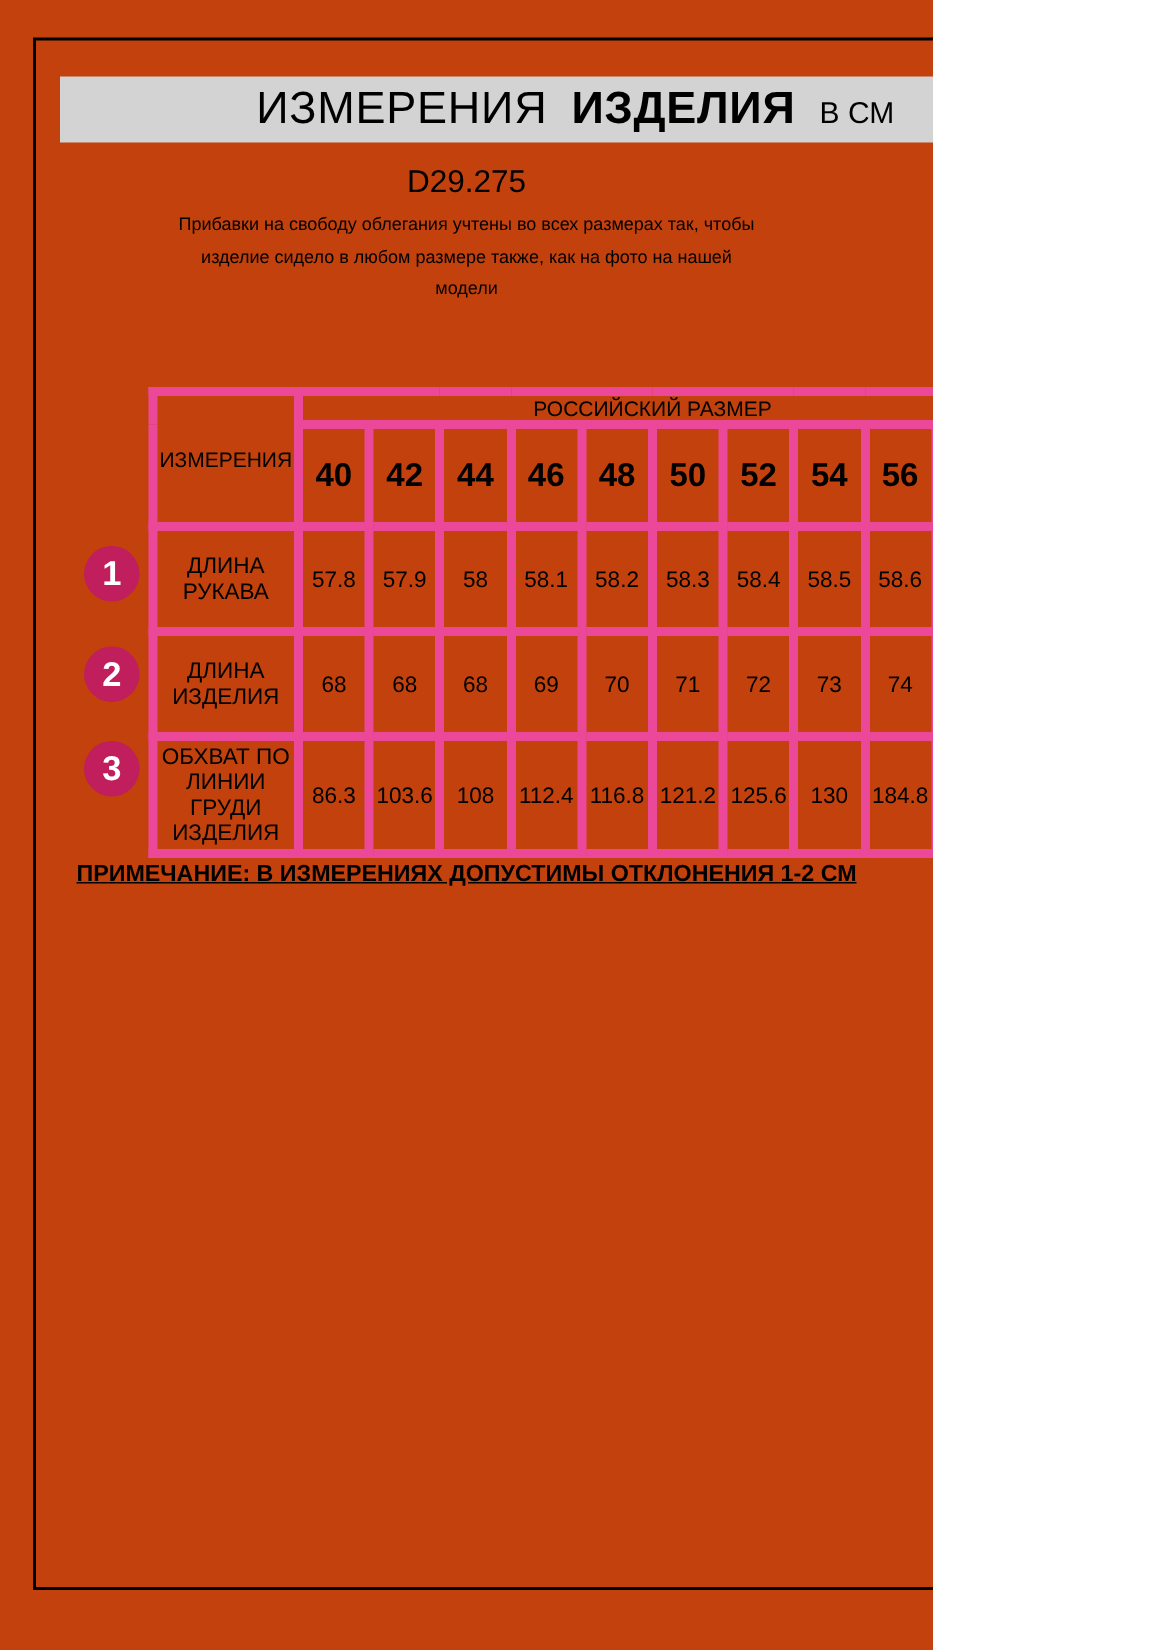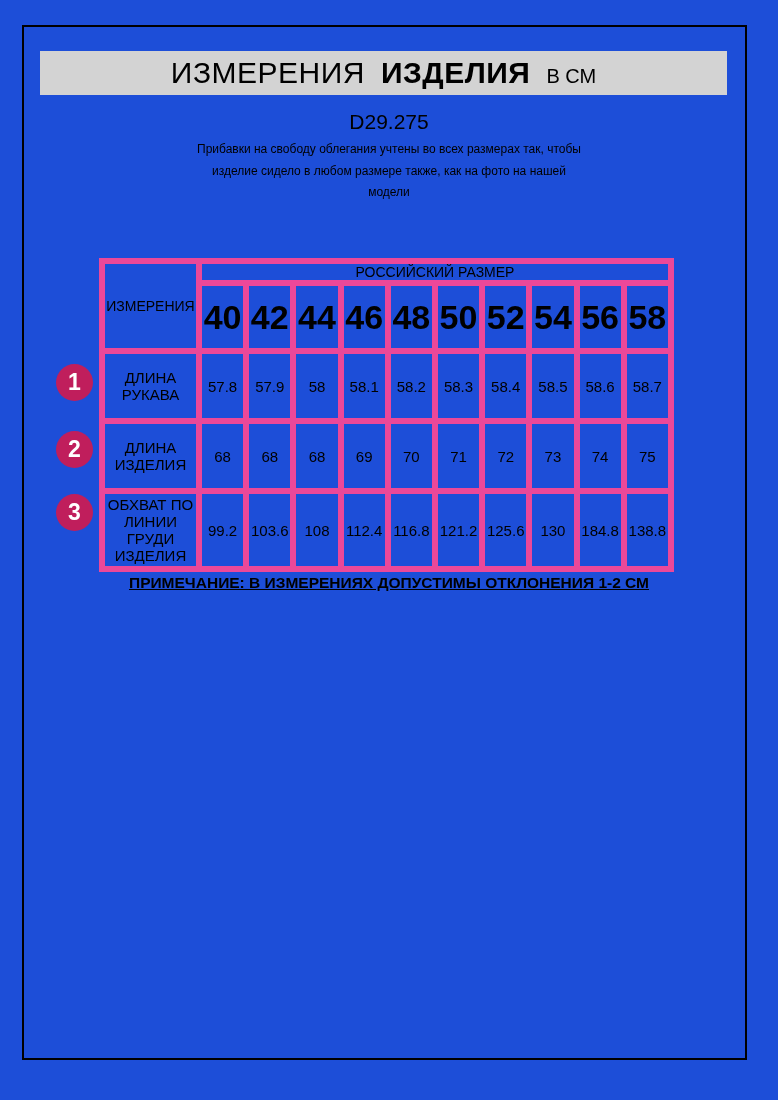--- a/index.html
+++ b/index.html
@@ -5,22 +5,22 @@
   * { margin: 0; padding: 0; box-sizing: border-box; }
   html, body { background: #ffffff; }
   body {
     width: 778px; height: 1100px;
     font-family: "Liberation Sans", "DejaVu Sans", sans-serif;
     color: #000000;
     position: relative;
   }
   .sheet {
     position: relative;
-    width: 778px; height: 1100px;
-    background: #1d4ed8;
+    width: 622px; height: 1100px;
+    background: #c2410c;
     overflow: hidden;
     padding-left: 40px;
   }
   .page-border {
     position: absolute;
     left: 22px; top: 25px;
     width: 725px; height: 1035px;
     border: 2px solid #000000;
   }
   .title-bar {
@@ -62,21 +62,21 @@
   }
   table.size-table td {
     border: 6px solid #ec4899;
     text-align: center;
     vertical-align: middle;
     overflow: hidden;
   }
   col.c-label { width: 97px; }
   col.c-size  { width: 47.2px; }
   tr.tr-group td { height: 20px; font-size: 14px; }
-  tr.tr-sizes td { height: 68px; font-size: 34px; font-weight: 700; }
+  tr.tr-sizes td { height: 68px; font-size: 22px; font-weight: 700; }
   tr.tr-data  td { height: 70px; border-top-width: 2px; font-size: 15px; }
   td.corner-cell { font-size: 15px; }
   td.label-cell {
     font-size: 14px;
     line-height: 17px;
     white-space: pre-line;
     padding: 2px;
   }
   .marker {
     position: absolute;
@@ -177,21 +177,21 @@
         <td>72</td>
         <td>73</td>
         <td>74</td>
         <td>75</td>
       </tr>
       <tr class="tr-data">
         <td class="label-cell">ОБХВАТ ПО
 ЛИНИИ
 ГРУДИ
 ИЗДЕЛИЯ</td>
-        <td>99.2</td>
+        <td>86.3</td>
         <td>103.6</td>
         <td>108</td>
         <td>112.4</td>
         <td>116.8</td>
         <td>121.2</td>
         <td>125.6</td>
         <td>130</td>
         <td>184.8</td>
         <td>138.8</td>
       </tr>

